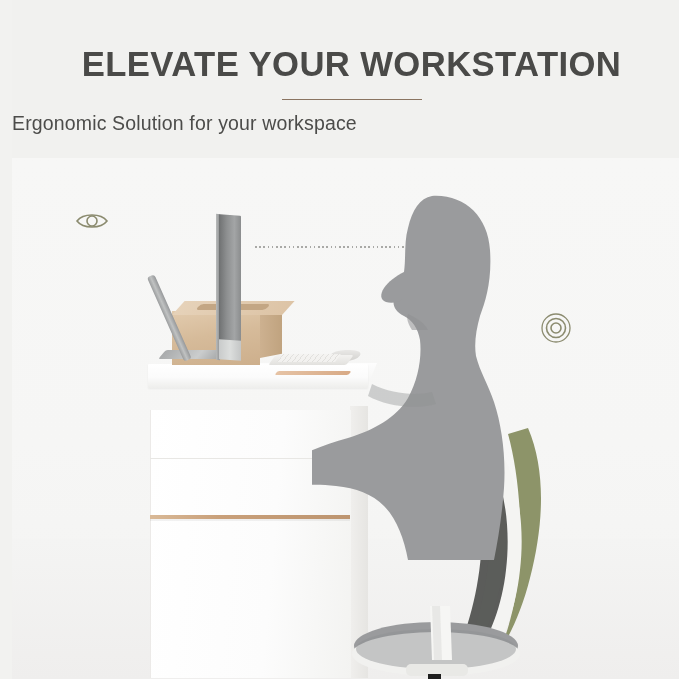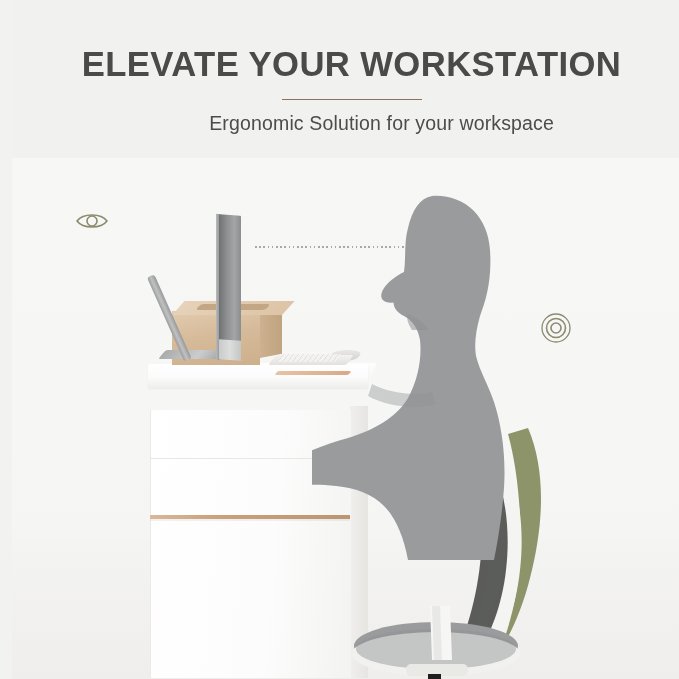--- a/index.html
+++ b/index.html
@@ -27,21 +27,21 @@
     transform:scaleX(0.99);
     white-space:nowrap;
   }
   .divider{
     position:absolute;left:50%;top:99px;width:140px;height:1px;
     margin-left:-70px;
     background:#8a7461;
   }
   .subtitle{
     position:absolute;left:0;top:112px;width:542px;
-    text-align:right;
+    text-align:left;
     font-size:19.5px;
     font-weight:300;
     color:#4c4c4a;
     letter-spacing:0.15px;
     white-space:nowrap;
   }
 
   
   .scene{
     position:absolute;left:0;top:158px;width:679px;height:521px;

